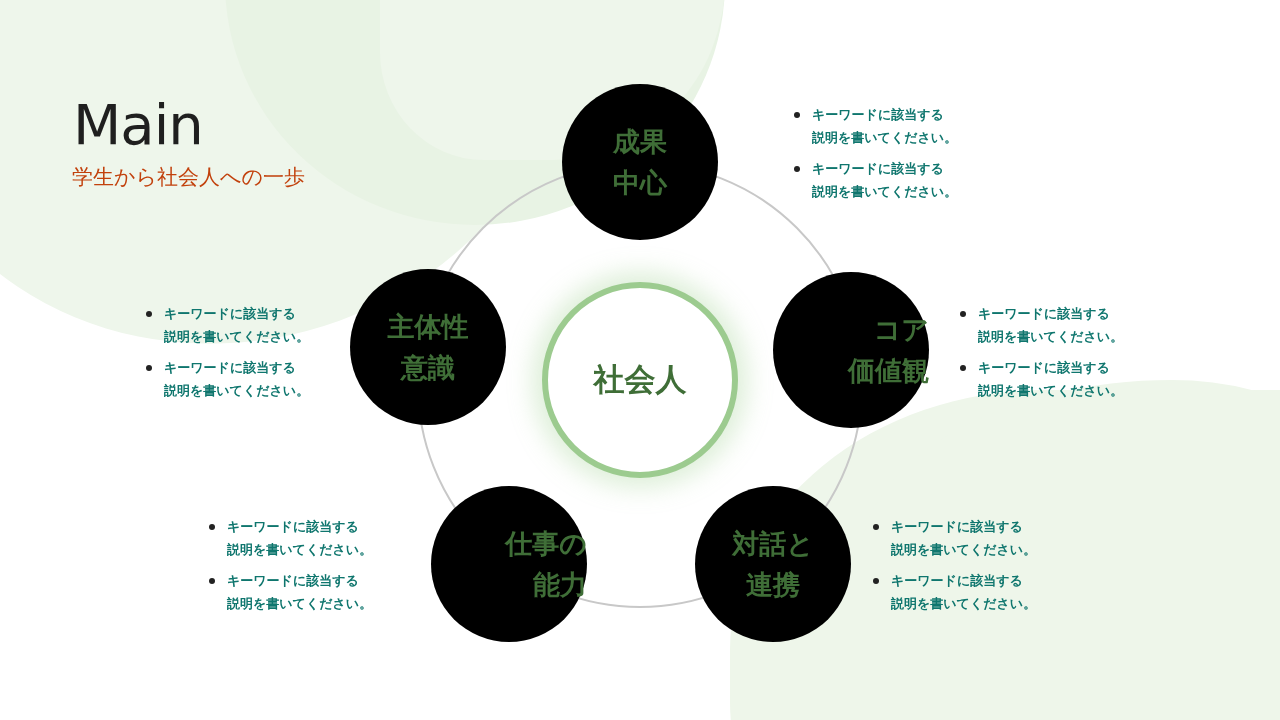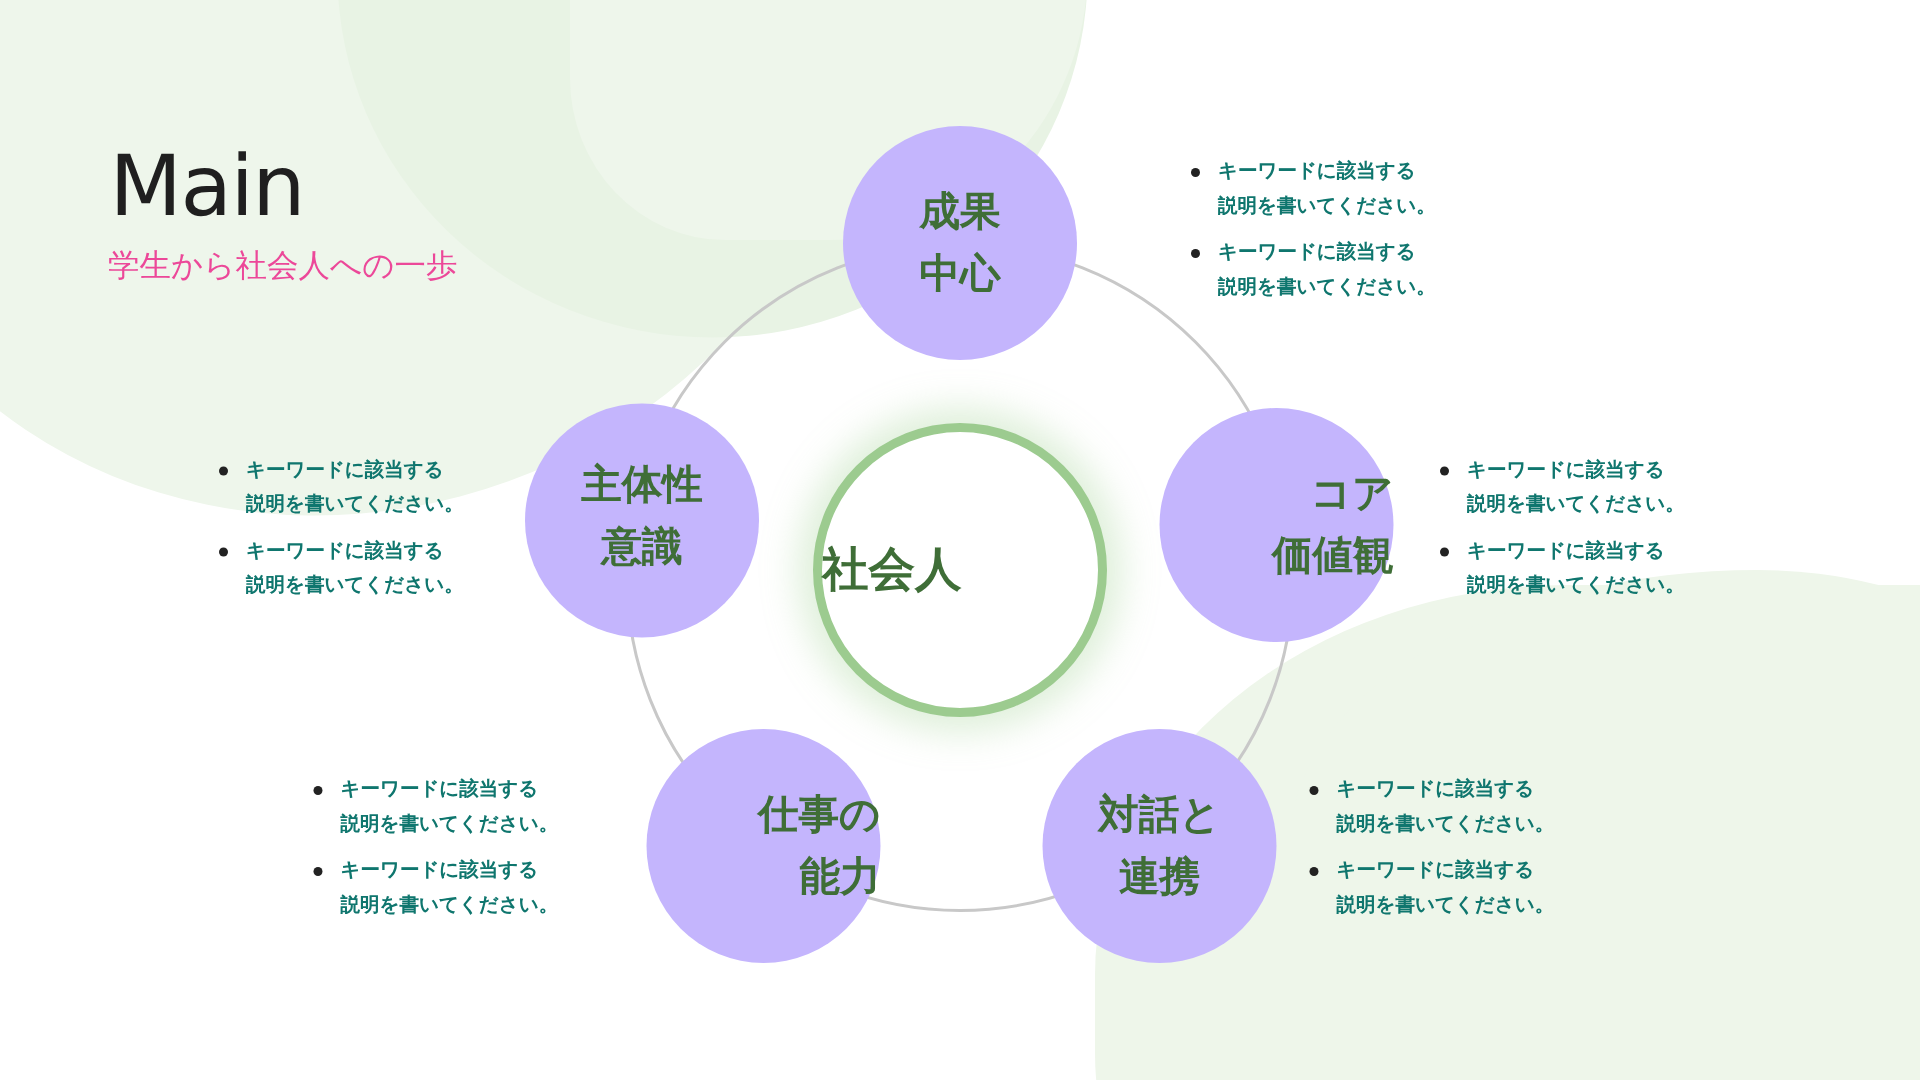--- a/index.html
+++ b/index.html
@@ -9,28 +9,28 @@
   .bg-shape { position: absolute; pointer-events: none; }
   .bg-blob-a { left: -120px; top: -300px; width: 700px; height: 640px; border-radius: 50%; background: #eef6eb; transform: rotate(-20deg); }
   .bg-blob-b { left: 225px; top: -260px; width: 500px; height: 485px; border-radius: 50%; background: #e8f3e4; }
   .bg-blob-c { left: 380px; top: -200px; width: 345px; height: 360px; border-radius: 50% 50% 50% 30%; background: #eef6eb; }
   .bg-blob-d { left: 730px; top: 390px; width: 700px; height: 520px; border-radius: 45% 20% 0 30% / 50% 30% 0 40%; background: #eef6ea; }
   .bg-blob-e { left: 860px; top: 380px; width: 520px; height: 260px; border-radius: 60% 40% 0 0 / 70% 50% 0 0; background: #eef6ea; }
 
   .title-wrap { position: absolute; left: 73px; top: 92px; }
   .title { position: relative; display: inline-block; font-family: "DejaVu Sans", sans-serif; font-weight: normal; font-size: 56px; color: #1f1f1f; letter-spacing: -1px; line-height: 66px; }
   .title-highlight { position: absolute; left: 0; right: 0; bottom: 6px; height: 20px; background: #a3d296; z-index: -1; }
-  .subtitle { position: absolute; left: 72px; top: 163px; font-size: 21px; color: #ec4899; white-space: nowrap; }
+  .subtitle { position: absolute; left: 72px; top: 163px; font-size: 21px; color: #c2410c; white-space: nowrap; }
 
   svg.ring { position: absolute; left: 0; top: 0; }
 
-  .hub { position: absolute; left: 542px; top: 282px; width: 196px; height: 196px; border-radius: 50%; background: #ffffff; border: 6px solid #9ccb8f; box-shadow: 0 0 24px 10px rgba(160, 208, 146, 0.35); display: flex; align-items: center; }
+  .hub { position: absolute; left: 542px; top: 282px; width: 196px; height: 196px; border-radius: 50%; background: #ffffff; border: 6px solid #9ccb8f; box-shadow: 0 0 24px 10px rgba(160, 208, 146, 0.35); display: flex; align-items: center; justify-content: center; }
   .hub-label { font-size: 31px; font-weight: bold; color: #3f6e37; }
 
-  .node { position: absolute; width: 156px; height: 156px; border-radius: 50%; background: #c4b5fd; display: flex; flex-direction: column; align-items: center; justify-content: center; text-align: center; }
+  .node { position: absolute; width: 156px; height: 156px; border-radius: 50%; background: #000000; display: flex; flex-direction: column; align-items: center; justify-content: center; text-align: center; }
   .node-label { font-size: 27px; font-weight: bold; color: #3f6e37; line-height: 41px; white-space: nowrap; }
 
   .bullets { position: absolute; }
   .bullet { position: relative; padding-left: 18px; margin-bottom: 8px; font-size: 13px; color: #0f766e; line-height: 23px; font-weight: bold; }
   .bullet::before { content: ""; position: absolute; left: 0; top: 9px; width: 6px; height: 6px; border-radius: 50%; background: #222; }
   .bullet span { display: block; white-space: nowrap; }
 </style>
 </head>
 <body>
 
@@ -65,21 +65,21 @@
   <span class="node-label">価値観</span>
 </div>
 <div class="node" style="left:695px; top:486px;">
   <span class="node-label">対話と</span>
   <span class="node-label">連携</span>
 </div>
 <div class="node" style="left:431px; top:486px;align-items:flex-end;">
   <span class="node-label">仕事の</span>
   <span class="node-label">能力</span>
 </div>
-<div class="node" style="left:350px; top:269px;font-family:Liberation Mono, monospace;">
+<div class="node" style="left:350px; top:269px;">
   <span class="node-label">主体性</span>
   <span class="node-label">意識</span>
 </div>
 
 <div class="bullets" style="left:794px; top:103px;">
   <div class="bullet">
     <span>キーワードに該当する</span>
     <span>説明を書いてください。</span>
   </div>
   <div class="bullet">

